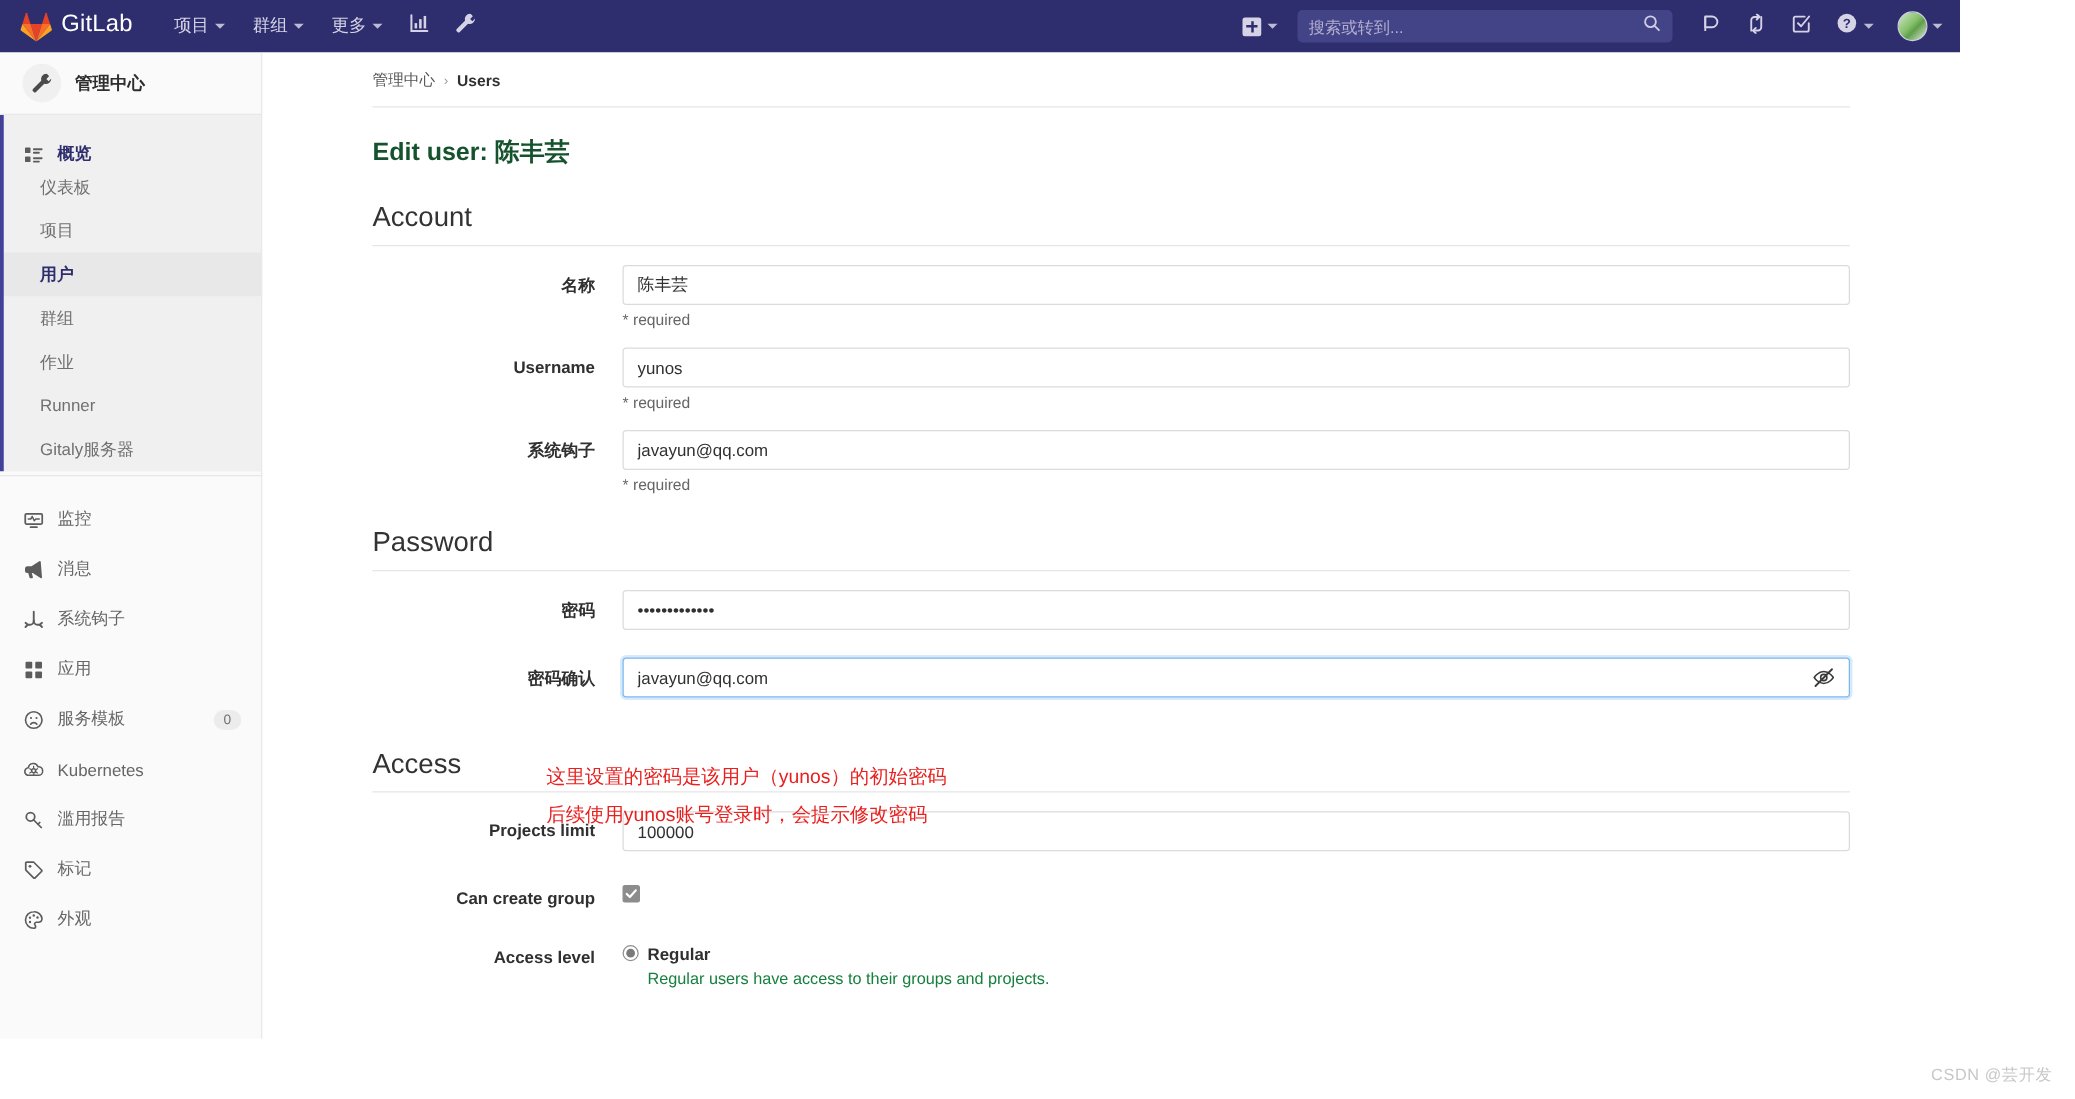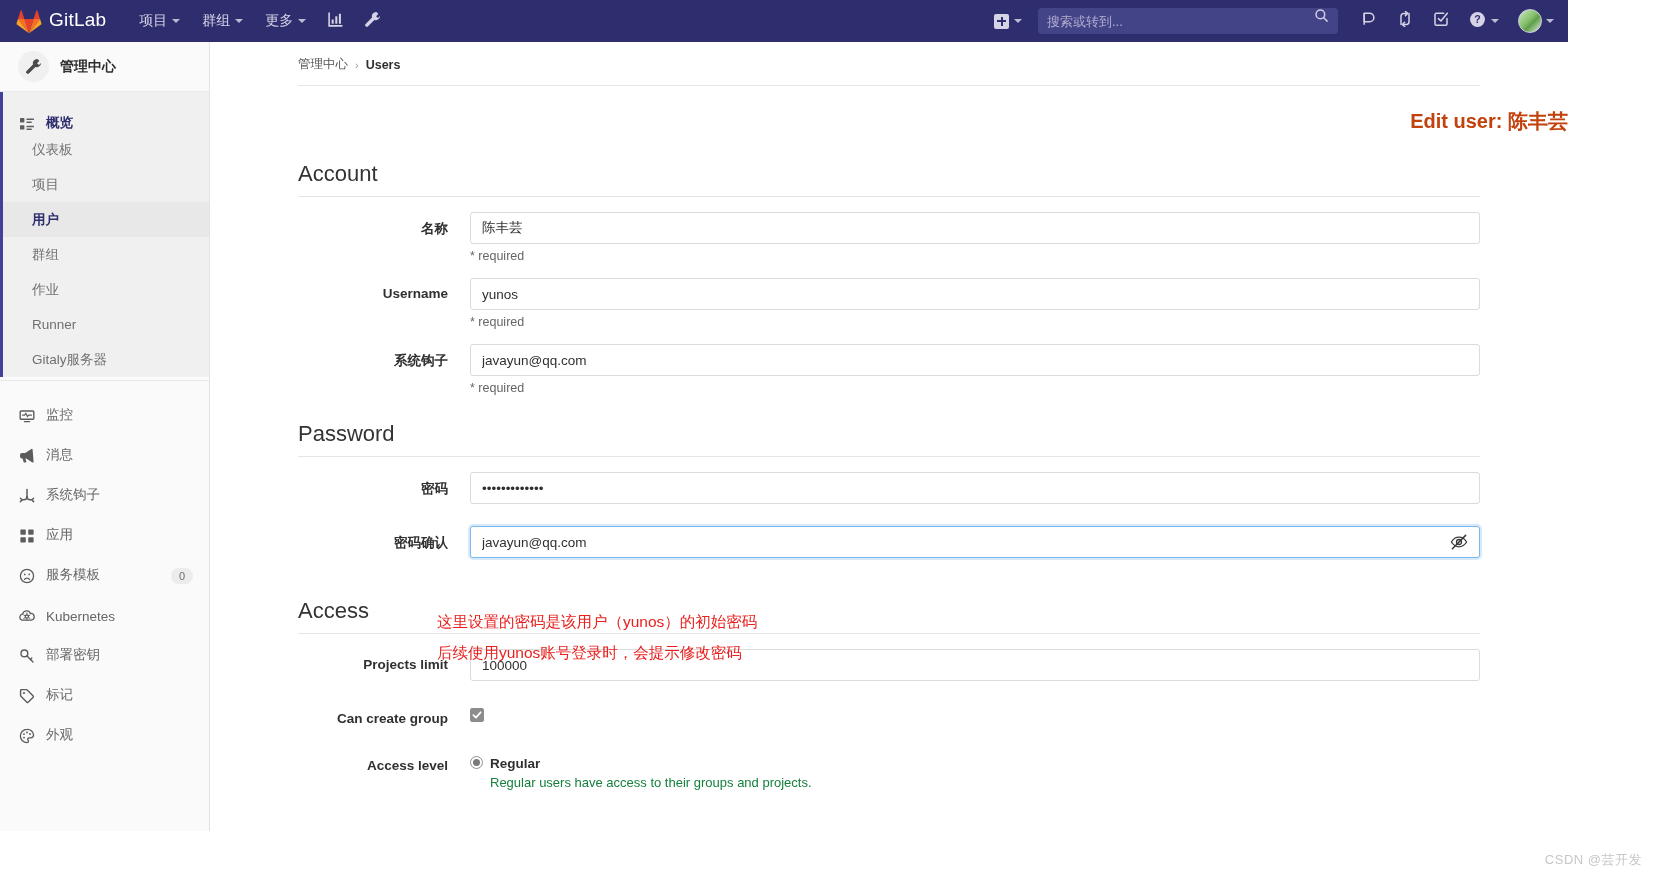--- a/index.html
+++ b/index.html
@@ -28,21 +28,21 @@
   .caret { width:0;height:0;border-left:4px solid transparent;border-right:4px solid transparent;border-top:4px solid currentColor; display:inline-block; opacity:.85; }
   .tn-icon { color:#d6d3e6; display:flex; align-items:center; justify-content:center; height:42px; padding:0 10px; cursor:pointer; }
   .tn-right { margin-left:auto; display:flex; align-items:center; height:42px; padding-right:14px; gap:2px; }
   .plusbtn { display:flex; align-items:center; gap:5px; color:#d6d3e6; cursor:pointer; padding:0 8px; }
   .plus-sq { width:15px;height:15px;background:#d6d3e6;border-radius:2px; position:relative; }
   .plus-sq:before,.plus-sq:after{content:"";position:absolute;background:#2e2e6f;}
   .plus-sq:before{left:6.5px;top:3px;width:2px;height:9px;}
   .plus-sq:after{left:3px;top:6.5px;width:9px;height:2px;}
   .searchbox {
     width:300px; height:26px; background:#434388; border-radius:4px;
-    display:flex; padding:0 9px; margin:0 12px 0 6px; cursor:text;
+    display:flex; align-items:center; padding:0 9px; margin:0 12px 0 6px; cursor:text;
   }
   .searchbox input {
     flex:1; background:transparent; border:none; outline:none;
     color:#fff; font-size:13px; font-family:inherit;
   }
   .searchbox input::placeholder { color:#b3afd0; }
   .navicon { color:#d6d3e6; padding:0 9px; height:42px; display:flex; align-items:center; cursor:pointer; }
   .avatar-wrap { display:flex; align-items:center; gap:4px; padding-left:8px; cursor:pointer; color:#d6d3e6;}
   .avatar { width:24px;height:24px;border-radius:50%; border:1px solid #cfcde0;
     background:linear-gradient(135deg,#cfe8c8 0%,#86c06b 45%,#5e9e4b 60%,#e7efe2 100%); overflow:hidden;}
@@ -79,26 +79,26 @@
     font-size:11px; border-radius:9px; padding:2px 8px; min-width:22px; text-align:center;
   }
 
   
   .content { position:absolute; left:210px; top:42px; width:1358px; height:789px; background:#fff; overflow:hidden; }
   .breadcrumb { padding:14px 0 0 88px; font-size:12.5px; color:#555; display:flex; align-items:center; gap:7px; }
   .breadcrumb .crumb-link { color:#555; cursor:pointer; }
   .breadcrumb .sep { color:#999; font-size:11px; }
   .breadcrumb .crumb-cur { color:#303030; font-weight:bold; cursor:pointer; }
   .hr { height:1px; background:#e5e5e5; margin:12px 88px 0 88px; }
-  .page-title { margin:22px 0 0 88px; font-size:20px; font-weight:bold; color:#c2410c;text-align:right; }
+  .page-title { margin:22px 0 0 88px; font-size:20px; font-weight:bold; color:#14532d; }
 
   .sect-title { margin:26px 0 0 88px; font-size:22px; font-weight:400; color:#333; }
   .sect-rule { height:1px; background:#e5e5e5; margin:9px 88px 0 88px; }
 
-  .field-row { display:flex; align-items:flex-start; margin-top:15px; padding-left:60px; padding-right:88px; }
+  .field-row { display:flex; align-items:flex-start; margin-top:15px; padding-left:88px; padding-right:88px; }
   .field-label {
     width:200px; flex:0 0 200px; text-align:right; padding-right:22px;
     font-size:13.5px; font-weight:bold; color:#303030; padding-top:8px;
   }
   .field-ctl { flex:1; position:relative; }
   .inp {
     width:100%; height:32px; border:1px solid #dbdbdb; border-radius:3px;
     padding:0 11px; font-size:13.5px; color:#303030; font-family:inherit;
     outline:none; background:#fff;
   }
@@ -365,21 +365,21 @@
     </div>
 
     <div class="sb-item">
       <span class="sb-ico">
         <svg width="16" height="16" viewBox="0 0 16 16" fill="none" stroke="currentColor" stroke-width="1.4">
           <circle cx="5.4" cy="5.4" r="3.4"></circle>
           <path d="M7.8 7.8 14 14" stroke-linecap="round"></path>
           <path d="M11.4 11.4 12.8 10" stroke-linecap="round"></path>
         </svg>
       </span>
-      <span>部署密钥</span>
+      <span>滥用报告</span>
     </div>
 
 
     <div class="sb-item">
       <span class="sb-ico">
         <svg width="16" height="16" viewBox="0 0 16 16" fill="none" stroke="currentColor" stroke-width="1.4">
           <path d="M7.6 1.6H2.4a.8.8 0 0 0-.8.8v5.2a1 1 0 0 0 .3.7l6 6a.8.8 0 0 0 1.2 0l5.1-5.1a.8.8 0 0 0 0-1.2l-6-6a1 1 0 0 0-.6-.4z" stroke-linejoin="round"></path>
           <circle cx="5" cy="5" r="1.1" fill="currentColor" stroke="none"></circle>
         </svg>
       </span>

